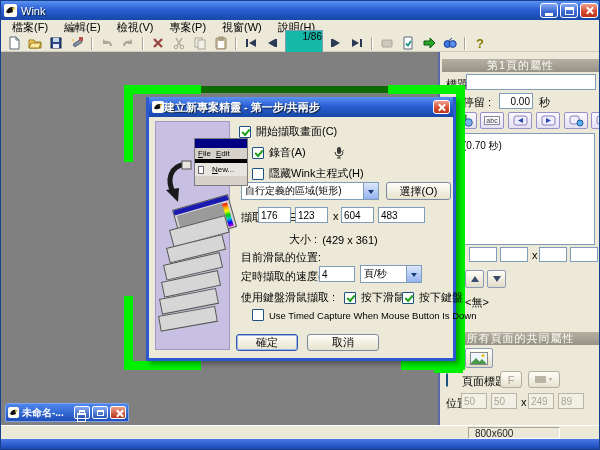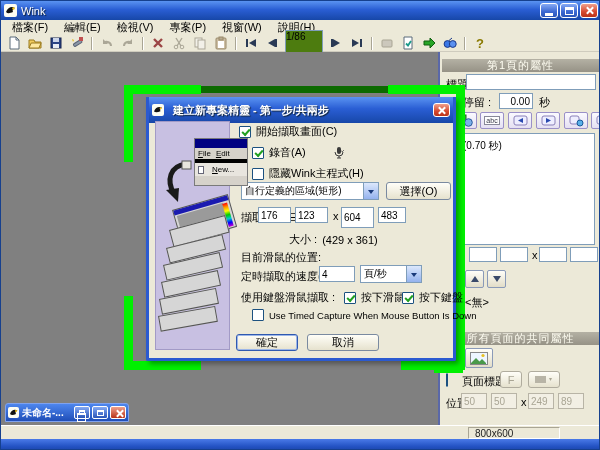--- a/index.html
+++ b/index.html
@@ -28,22 +28,22 @@
 .gx::before{transform:rotate(45deg)}.gx::after{transform:rotate(-45deg)}
 
 
 .menubar{position:absolute;left:0;top:19px;width:600px;height:15px;background:#ece9d8;
   display:flex;align-items:center;padding-left:3px}
 .mitem{padding:1px 8px;cursor:default}
 .toolbar{position:absolute;left:0;top:34px;width:600px;height:17px;background:#ece9d8;
   display:flex;align-items:center;padding-left:3px;gap:1px;border-bottom:1px solid #cfccbe}
 .ti{width:20px;height:16px;display:flex;align-items:center;justify-content:center}
 .tsep{width:2px;height:13px;border-left:1px solid #a9a594;border-right:1px solid #fff;margin:0 3px}
-.counter{width:38px;height:26px;background:#4d7c0f;border:1px solid #7f9db9;font-size:10px;
-  text-align:left;line-height:12px;margin:0 2px}
+.counter{width:38px;height:26px;background:#14b8a6;border:1px solid #7f9db9;font-size:10px;
+  text-align:right;line-height:12px;margin:0 2px}
 .helpq{font-weight:bold;color:#8a7a00;font-size:13px}
 .helpq::after{content:"?"}
 
 
 .workspace{position:absolute;left:0;top:51px;width:437px;height:373px;background:#808080}
 .green{position:absolute;background:#00f000;z-index:5}
 .dgreen{position:absolute;background:#0c6a00;z-index:5}
 
 
 .rpanel{position:absolute;left:437px;top:51px;width:163px;height:373px;background:#ece9d8;
@@ -58,22 +58,22 @@
   background:linear-gradient(#fffef8,#e2ddc8);display:flex;align-items:center;justify-content:center}
 .arrow-up{width:0;height:0;border:4px solid transparent;border-bottom:6px solid #3a4a6a;margin-top:-4px}
 .arrow-dn{width:0;height:0;border:4px solid transparent;border-top:6px solid #3a4a6a;margin-bottom:-4px}
 .abcico::after{content:"abc";font-size:7px;color:#334;border:1px solid #889;padding:0 1px;background:#fff}
 .listbox{position:absolute;background:#fff;border:1px solid #7f9db9;font-size:10px}
 
 
 .dialog{position:absolute;left:145px;top:96px;width:310px;height:264px;background:#ece9d8;
   border:3px solid #2b5ad0;border-top:0;border-radius:0 0 2px 2px;
   box-shadow:3px 3px 5px rgba(0,0,0,.35);z-index:10}
-.dtitle{height:26px;background:linear-gradient(#5a93f2,#2a5ed4 45%,#1747a8);display:flex;
-  align-items:center;gap:9px;padding:0 3px;color:#fff;font-weight:bold;font-size:11px;text-shadow:1px 1px 1px #123}
+.dtitle{height:20px;background:linear-gradient(#5a93f2,#2a5ed4 45%,#1747a8);display:flex;
+  align-items:center;gap:0;padding:0 3px;color:#fff;font-weight:bold;font-size:11px;text-shadow:1px 1px 1px #123}
 .dx{width:17px;height:14px;margin-left:auto}
 .row{position:absolute;display:flex;align-items:center;gap:5px;font-size:11px;white-space:nowrap}
 .cb{width:12px;height:12px;background:#fff;border:1px solid #1c5180;border-radius:1px;flex:0 0 auto;position:relative}
 .cb.checked::after{content:"";position:absolute;left:2px;top:2px;width:6px;height:3px;
   border-left:2px solid #21a021;border-bottom:2px solid #21a021;transform:rotate(-48deg)}
 .combo{position:absolute;border:1px solid #7f9db9;background:#fff;display:flex;align-items:center;
   font-size:10px;padding-left:3px;white-space:nowrap;overflow:hidden}
 .ddb{margin-left:auto;width:15px;align-self:stretch;background:linear-gradient(#dce8fc,#94b2ee);
   border-left:1px solid #7f9db9;display:flex;align-items:center;justify-content:center;flex:0 0 auto}
 .ddb i{width:0;height:0;border:3px solid transparent;border-top:4px solid #1a3a7a;margin-top:4px}
@@ -470,22 +470,22 @@
       <span class="ddb">
           <i></i>
         </span>
     </div>
     <div class="btn" style="left:237px;top:85px;width:65px;height:18px">選擇(O)</div>
 
     <div class="row" style="left:92px;top:113px">擷取區域(E):</div>
     <input class="fld abs" style="left: 109px; top: 110px; width: 33px; height: 16px;" readonly="" value="176">
     <input class="fld abs" style="left: 146px; top: 110px; width: 33px; height: 16px;" readonly="" value="123">
     <div class="row" style="left:184px;top:113px">x</div>
-    <input class="fld abs" style="left: 192px; top: 110px; width: 33px; height: 21px;" readonly="" value="604">
-    <input class="fld abs" style="left: 229px; top: 110px; width: 28px; height: 16px;" readonly="" value="483">
+    <input class="fld abs" style="left: 192px; top: 110px; width: 33px; height: 16px;" readonly="" value="604">
+    <input class="fld abs" style="left: 229px; top: 110px; width: 47px; height: 16px;" readonly="" value="483">
 
     <div class="row" style="left:140px;top:135px">
       <span>大小 :</span>
       <span>(429 x 361)</span>
     </div>
 
     <div class="row" style="left:92px;top:153px">目前滑鼠的位置:</div>
 
     <div class="row" style="left:92px;top:172px">定時擷取的速度(R)</div>
     <input class="fld abs" style="left: 170px; top: 169px; width: 36px; height: 16px;" readonly="" value="4">

